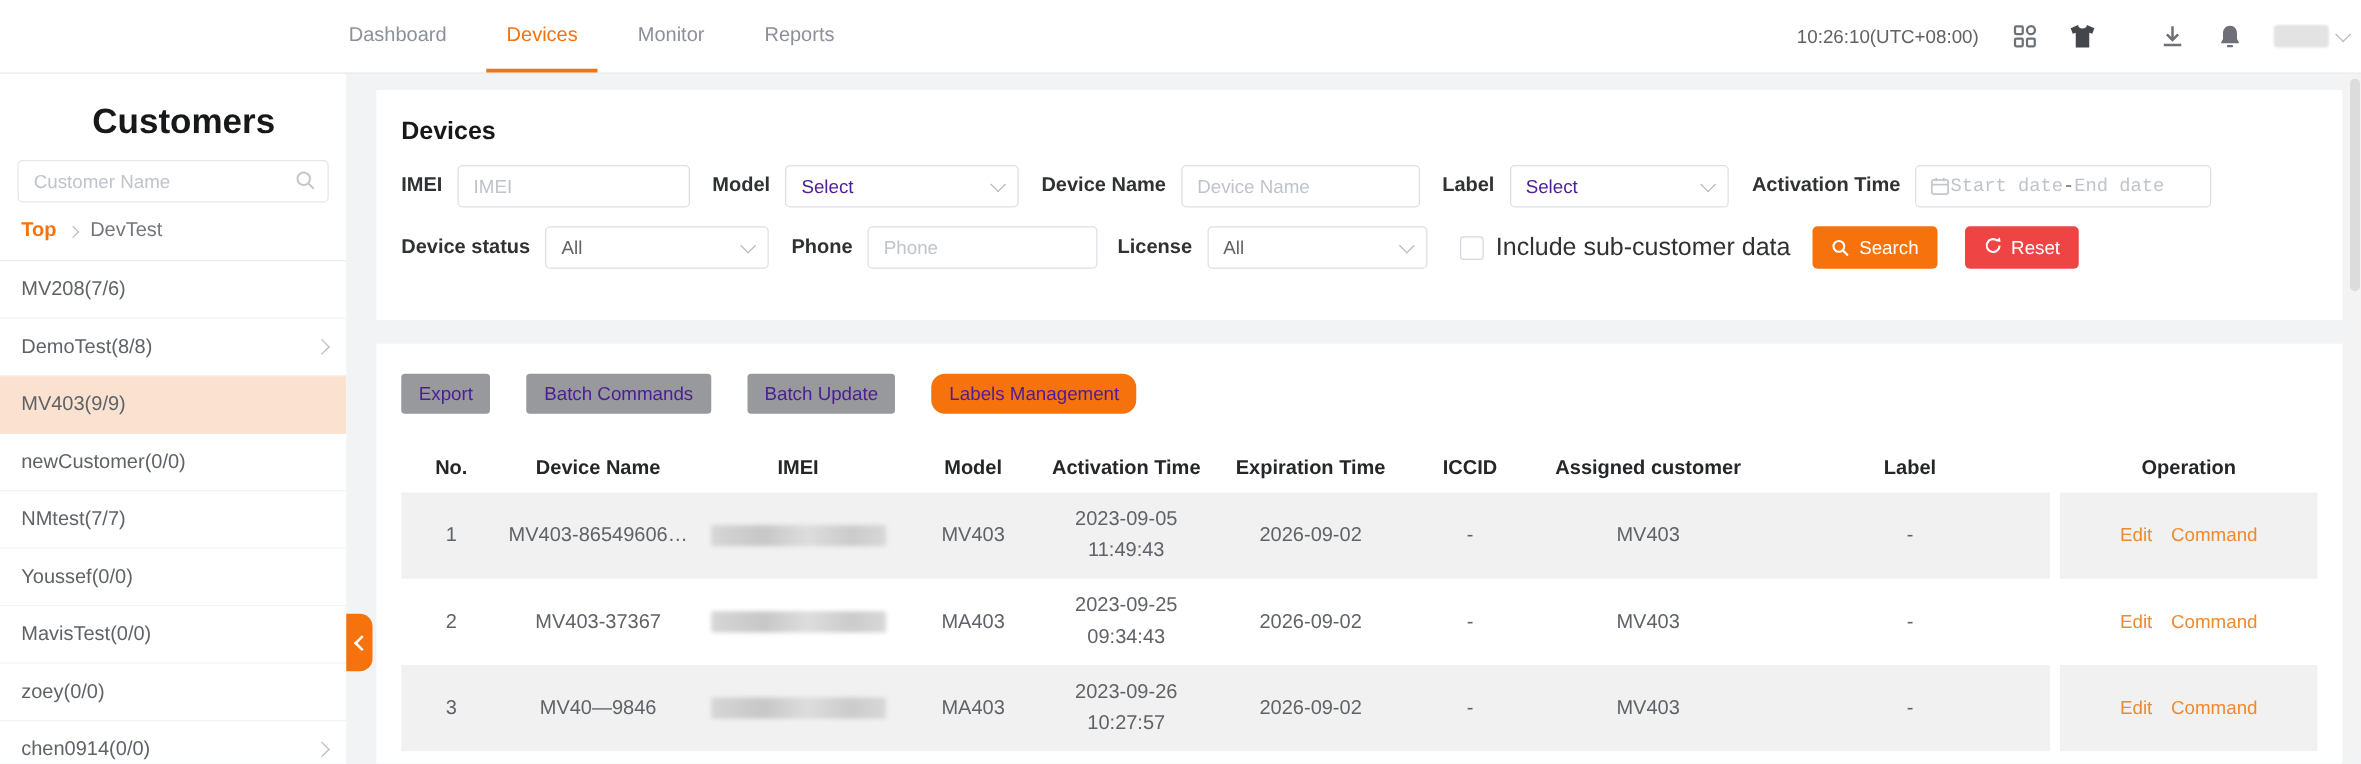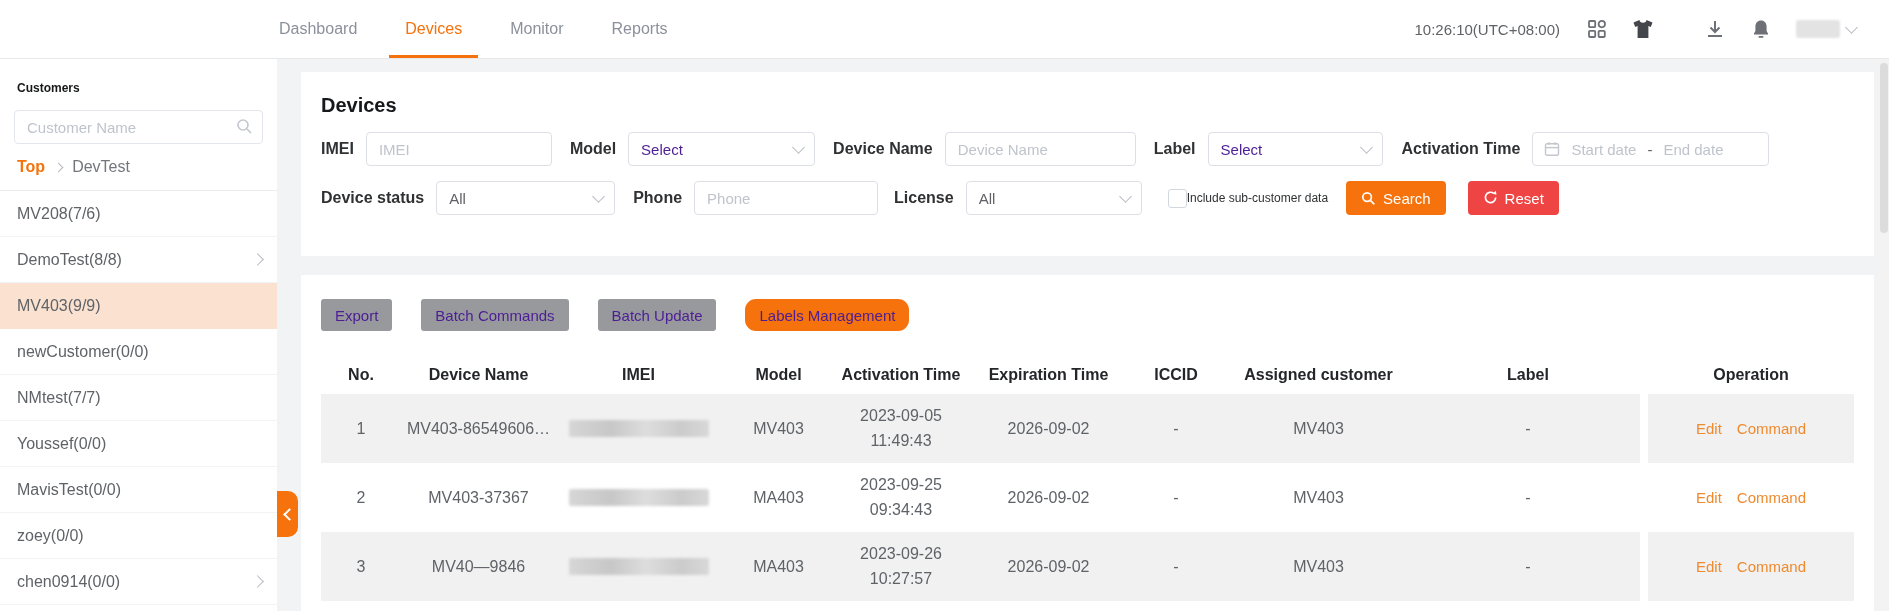--- a/index.html
+++ b/index.html
@@ -9,35 +9,35 @@
     font-family:"Liberation Sans","DejaVu Sans",sans-serif;
   }
   
   .topbar{position:absolute;top:0;left:0;right:0;height:58px;background:#fff;
     border-bottom:1px solid #e8e8e8;display:flex;align-items:center;z-index:5;}
   .tabs{display:flex;margin-left:255px;height:100%;}
   .tab{position:relative;display:flex;align-items:center;padding:0 24px;font-size:16px;
     color:#8b909a;cursor:pointer;white-space:nowrap;}
   .tab.active{color:#f5720c;}
   .tab.active::after{content:"";position:absolute;left:8px;right:8px;bottom:0;height:3px;background:#f5720c;}
-  .topbar-right{margin-left:auto;display:flex;align-items:center;padding-right:33px;}
+  .topbar-right{margin-left:auto;display:flex;align-items:center;padding-right:10px;}
   .clock{font-size:15px;color:#606266;margin-right:26px;}
   .tb-ic{display:flex;align-items:center;justify-content:center;width:22px;height:22px;margin-right:24px;cursor:pointer;}
   .tb-ic svg{display:block;}
   .tb-ic.dl{margin-left:26px;}
   .user-chip{display:flex;align-items:center;gap:7px;cursor:pointer;}
   .avatar-blur{width:44px;height:18px;background:#e3e3e3;border-radius:3px;filter:blur(1px);}
   
   .chev{display:inline-block;width:8px;height:8px;border-right:1.6px solid #b6bac2;border-bottom:1.6px solid #b6bac2;}
   .chev.down{transform:rotate(45deg);margin-top:-4px;}
   .chev.right{transform:rotate(-45deg);}
   .chev.left{transform:rotate(135deg);border-color:#fff;}
   
   .sidebar{position:absolute;top:59px;left:0;width:277px;bottom:0;background:#fff;overflow:hidden;}
-  .sidebar-title{font-size:12px;font-weight:bold;color:#17181a;padding:22px 0 0 17px;}
+  .sidebar-title{font-size:28px;font-weight:bold;color:#17181a;padding:22px 0 0 17px;text-align:center;}
   .sidebar-search{margin:15px 14px 0 14px;position:relative;}
   .sidebar-search input{width:100%;height:34px;border:1px solid #e3e6ea;border-radius:4px;
     padding:0 34px 0 12px;font-size:15px;color:#606266;box-sizing:border-box;outline:none;}
   input::placeholder{color:#bfc4cc;}
   .search-ic{position:absolute;right:10px;top:8px;}
   .breadcrumb{display:flex;align-items:center;gap:10px;padding:0 17px;height:46px;font-size:16px;
     border-bottom:1px solid #ececec;}
   .crumb-root{color:#f5720c;font-weight:bold;cursor:pointer;}
   .crumb-cur{color:#73767c;}
   .cust-item{display:flex;align-items:center;justify-content:space-between;height:45px;
@@ -54,23 +54,23 @@
   .frow{display:flex;align-items:center;margin-top:15px;}
   .flabel{font-size:16px;font-weight:600;color:#2f3133;margin-right:12px;white-space:nowrap;}
   .tinput{height:34px;border:1px solid #dcdfe6;border-radius:4px;padding:0 12px;font-size:15px;
     color:#606266;box-sizing:border-box;outline:none;}
   .fselect{height:34px;border:1px solid #dcdfe6;border-radius:4px;display:flex;align-items:center;
     justify-content:space-between;padding:0 11px 0 12px;font-size:15px;box-sizing:border-box;
     background:#fff;cursor:pointer;}
   .fselect .ph{color:#4c1d95;}
   .fselect .val{color:#606266;}
   .daterange{height:34px;border:1px solid #dcdfe6;border-radius:4px;display:flex;align-items:center;
-    padding:0 11px;gap:11px;font-size:15px;color:#bfc4cc;box-sizing:border-box;width:237px;cursor:pointer;}
+    padding:0 11px;gap:0;font-size:15px;color:#bfc4cc;box-sizing:border-box;width:237px;cursor:pointer;font-family:Liberation Mono, monospace;}
   .checkbox{width:17px;height:17px;border:1px solid #d3d7de;border-radius:3px;background:#fff;cursor:pointer;flex:none;}
-  .cb-label{font-size:12px;color:#2f3133;white-space:nowrap;}
+  .cb-label{font-size:20px;color:#2f3133;margin-left:10px;white-space:nowrap;}
   .btn{height:34px;border-radius:4px;border:none;color:#fff;font-size:15px;display:inline-flex;
     align-items:center;gap:7px;padding:0 15px;cursor:pointer;font-family:inherit;}
   .btn-search{background:#f5720c;margin-left:18px;}
   .btn-reset{background:#ef4444;margin-left:22px;}
   .btn .ric{font-size:15px;line-height:1;}
   
   .table-panel{margin-top:19px;flex:1;padding:0 20px;box-sizing:border-box;overflow:hidden;}
   .toolbar{padding-top:24px;display:flex;}
   .tbtn{height:32px;border-radius:3px;color:#4c1d95;font-size:15px;padding:0 14px;border:none;
     background:#97999d;cursor:pointer;font-family:inherit;margin-right:29px;}

